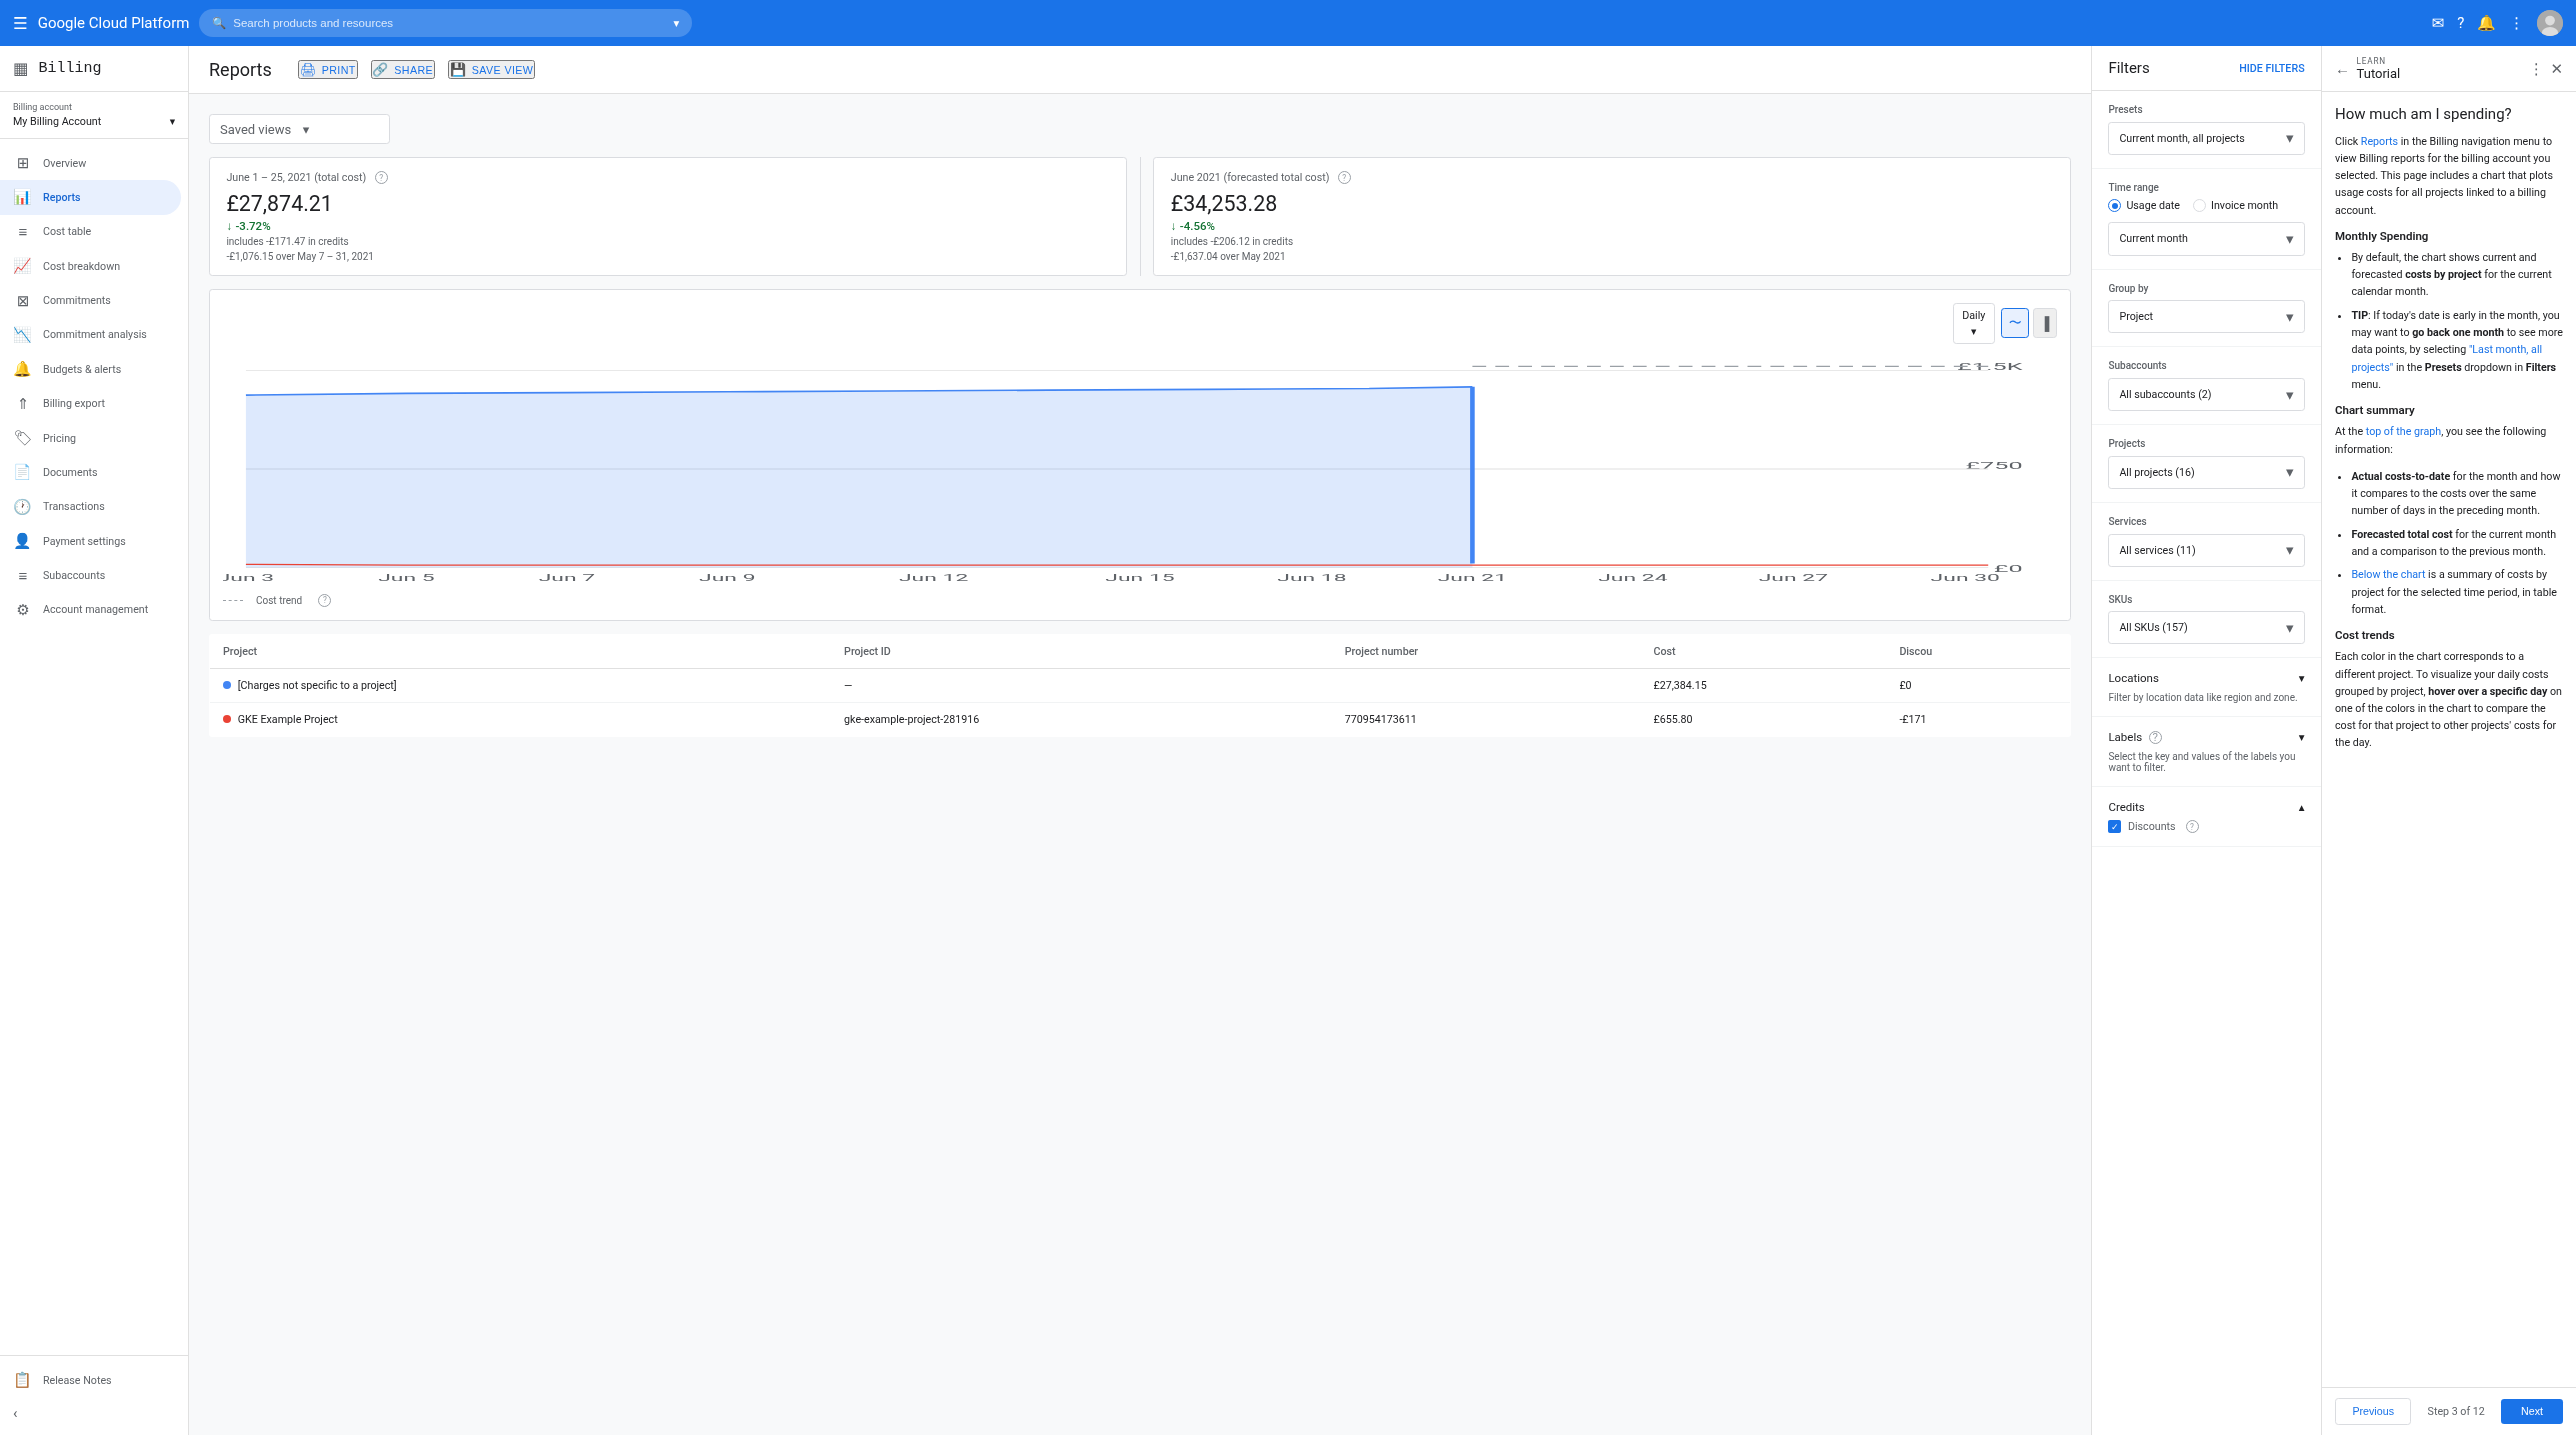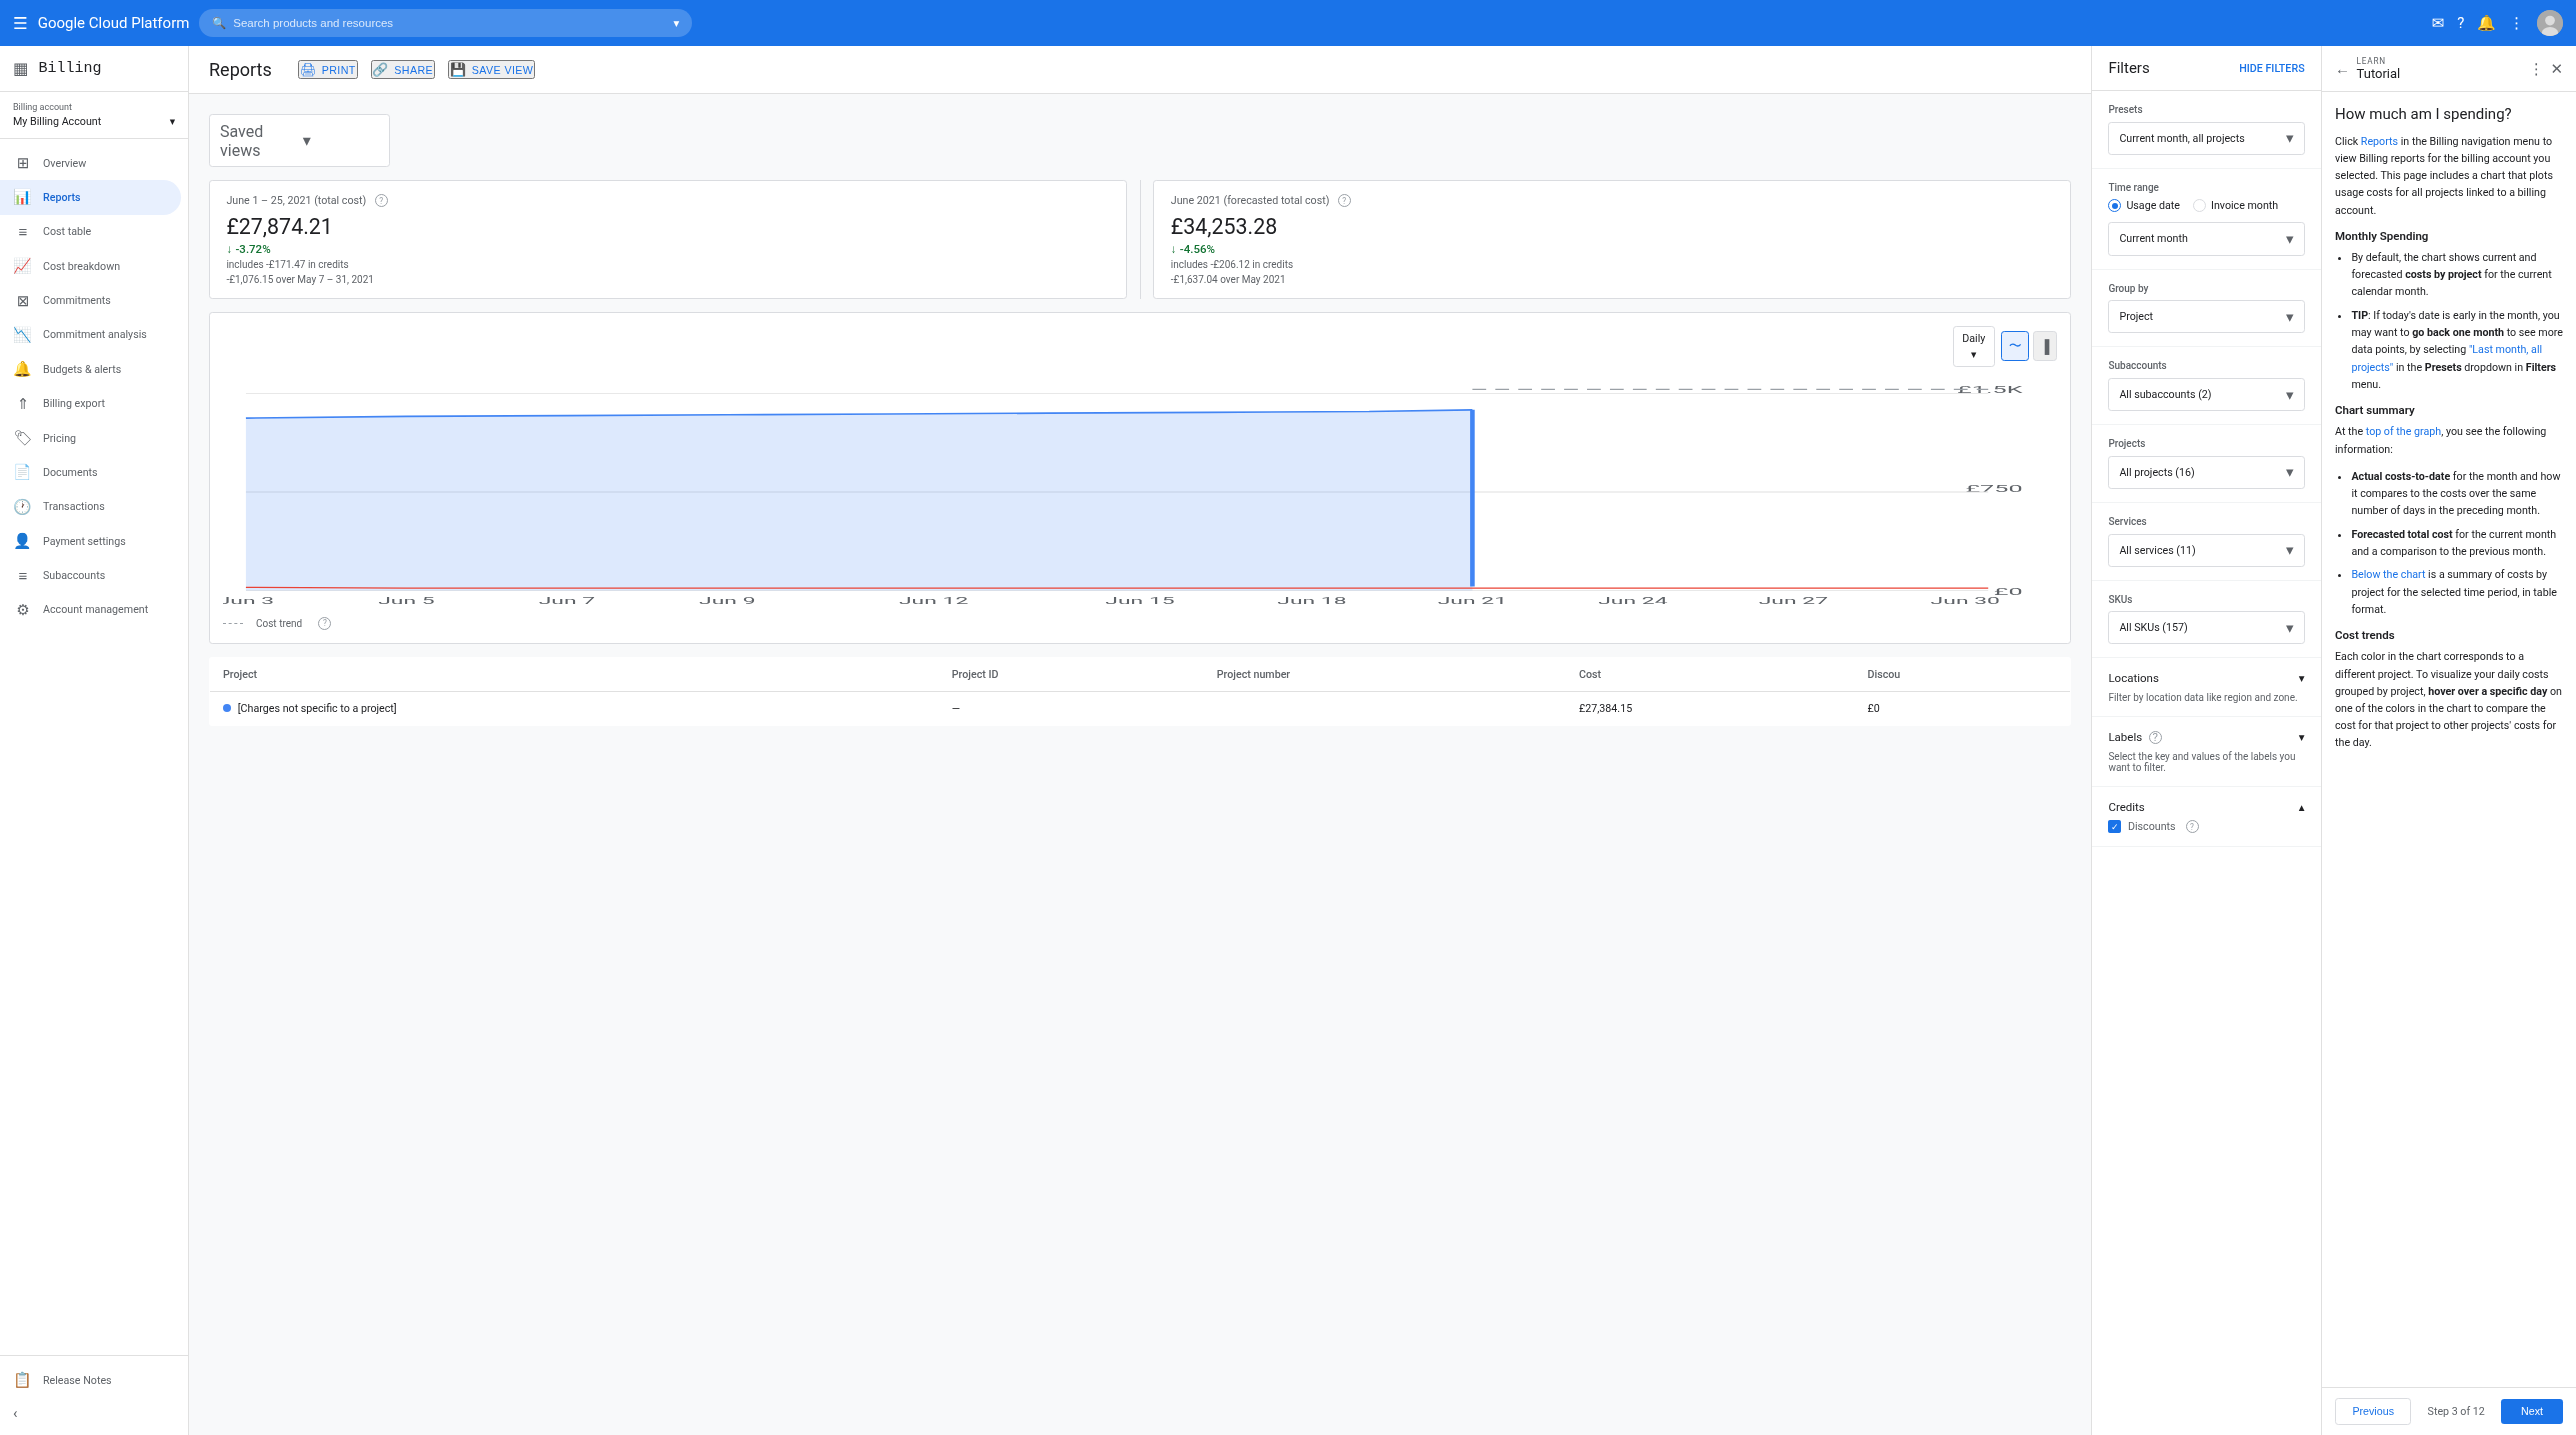--- a/index.html
+++ b/index.html
@@ -66,21 +66,21 @@
       display: flex; align-items: center; gap: 5px; color: #1a73e8; font-size: 10.7px; font-weight: 500; cursor: pointer; text-transform: uppercase; letter-spacing: 0.4px;
     }
 
     
     .reports-body { padding: 20px; }
 
     
     .saved-views-dropdown {
       display: flex; align-items: center; gap: 6.6px; border: 0.8px solid #dadce0; border-radius: 3.3px; padding: 6.6px 10px; cursor: pointer; background: white; width: 181px;
     }
-    .saved-views-dropdown span { font-size: 16px; color: #5f6368; flex: 1; }
+    .saved-views-dropdown span { font-size: 13px; color: #5f6368; flex: 1; }
 
     
     .summary-cards { display: flex; gap: 13px; margin: 13px 0; }
     .summary-card {
       background: white; border: 0.8px solid #dadce0; border-radius: 3.3px; padding: 13px 16.4px; flex: 1;
     }
     .summary-card .card-title { font-size: 10.7px; color: #5f6368; margin-bottom: 6.6px; display: flex; align-items: center; gap: 5px; }
     .summary-card .amount { font-size: 21.4px; font-weight: 400; color: #202124; }
     .summary-card .change { display: flex; align-items: center; gap: 3.3px; margin-top: 3.3px; }
     .summary-card .change .pct { color: #137333; font-weight: 500; }
@@ -409,20 +409,29 @@
         <tbody id="table-body">
         <tr>
     <td>
       <span class="project-dot" style="background:#4285f4;"></span>[Charges not specific to a project]
     </td>
     <td>—</td>
     <td></td>
     <td>£27,384.15</td>
     <td>£0</td>
   </tr>
+            <tr>
+    <td>
+      <span class="project-dot" style="background:#ea4335;"></span>GKE Example Project
+    </td>
+    <td>gke-example-project-281916</td>
+    <td>770954173611</td>
+    <td>£655.80</td>
+    <td>-£171</td>
+  </tr>
           </tbody>
       </table>
     </div>
   </main>
 
   <aside class="filters-panel">
     <div class="filters-header">
       <h2>Filters</h2>
       <span class="hide-filters-btn">HIDE FILTERS</span>
     </div>

